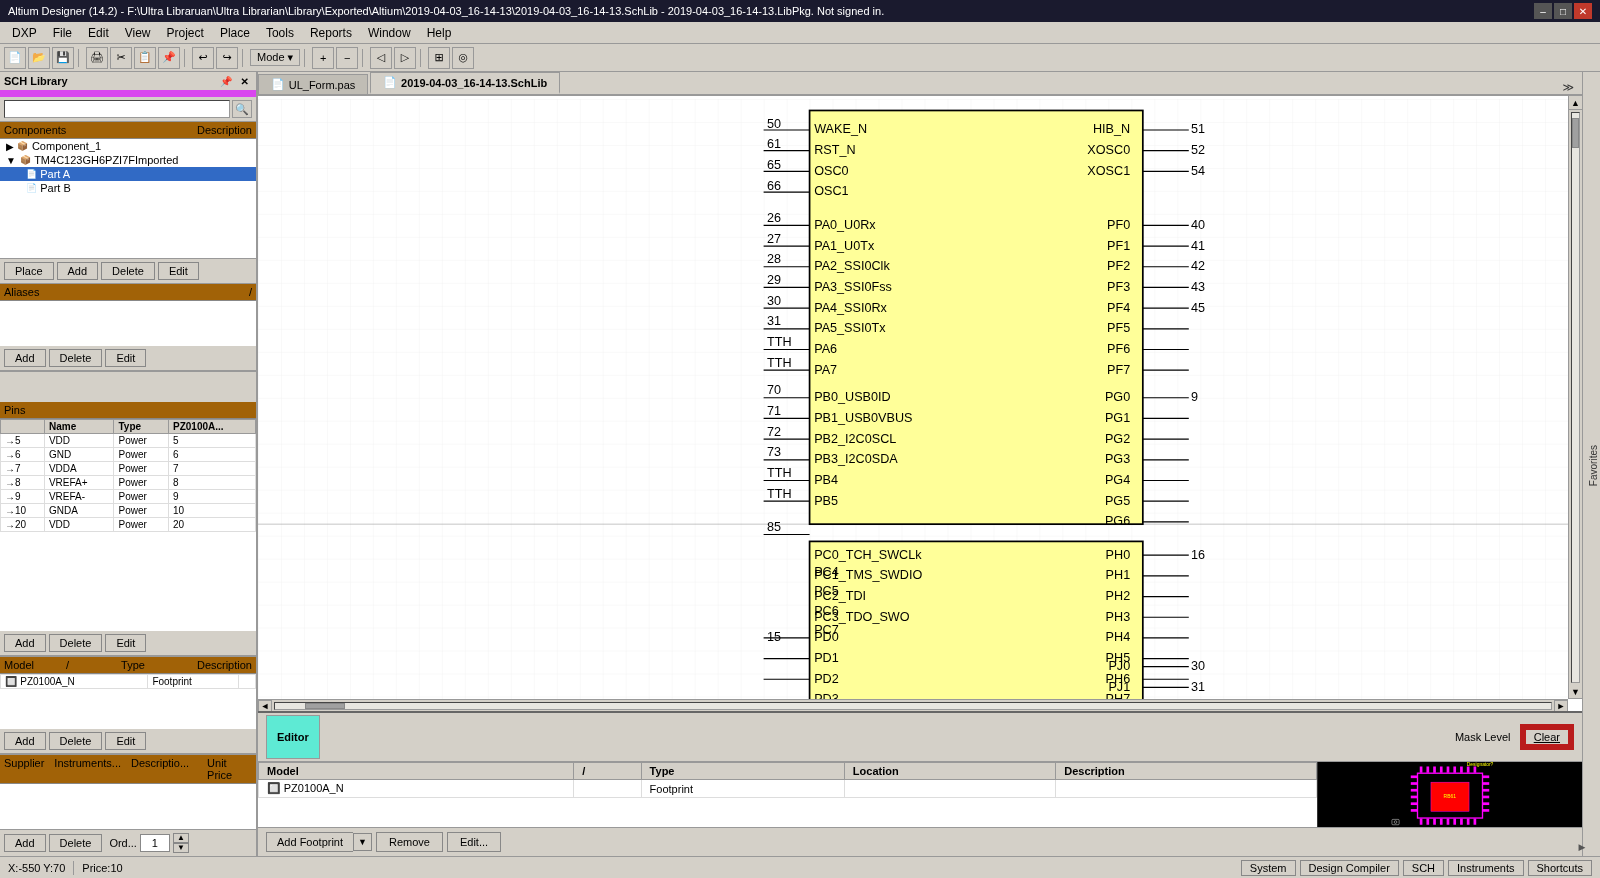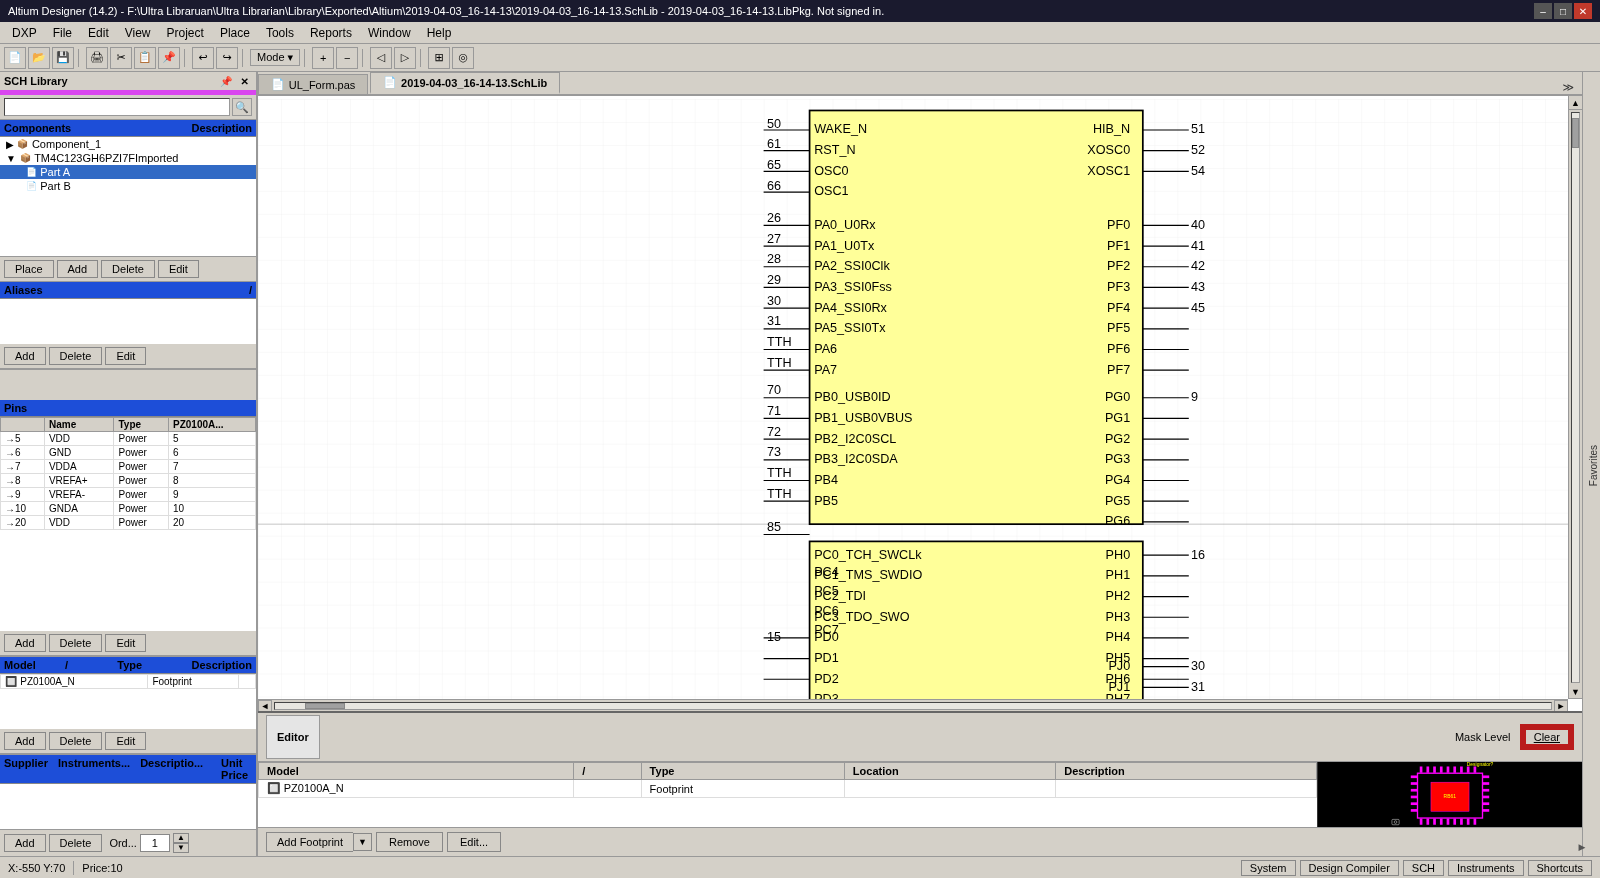--- a/index.html
+++ b/index.html
@@ -80,21 +80,21 @@
     #left-panel {
       width: 258px;
       background: #d4d0c8;
       border-right: 2px solid #999;
       display: flex;
       flex-direction: column;
       flex-shrink: 0;
     }
     #sch-lib-header {
       background: #d4d0c8;
-      border-bottom: 5px solid #d946ef;
+      border-bottom: 7px solid #d946ef;
       padding: 3px 4px;
       display: flex;
       align-items: center;
       justify-content: space-between;
       font-weight: bold;
     }
     .panel-header-btns { display: flex; gap: 2px; }
     .panel-header-btn { font-size: 10px; cursor: pointer; padding: 0 3px; }
 
     #search-bar {
@@ -114,24 +114,24 @@
     #search-bar button {
       width: 20px; height: 18px;
       background: #d4d0c8;
       border: 1px solid #999;
       cursor: pointer;
       display: flex; align-items: center; justify-content: center;
     }
 
     .section-header {
       display: flex;
-      background: #1d4ed8;
+      background: #a16207;
       border-bottom: 1px solid #888;
       padding: 2px 4px;
-      font-weight: bold;
+      font-weight: normal;
       justify-content: space-between;
     }
     .section-header span { font-size: 11px; }
 
     
     #components-list {
       height: 120px;
       overflow-y: auto;
       background: #fff;
       border-bottom: 1px solid #999;
@@ -315,21 +315,21 @@
     #editor-header {
       display: flex;
       align-items: center;
       background: #d4d0c8;
       border-bottom: 1px solid #999;
       padding: 2px 8px;
       gap: 8px;
     }
     #editor-tab {
       padding: 15px 10px;
-      background: #e5e5e5;
+      background: #5eead4;
       border: 1px solid #999;
       font-weight: bold;
       font-size: 11px;
     }
     #editor-mask-level {
       margin-left: auto;
       font-size: 11px;
       color: #000;
     }
     #editor-clear-btn {

